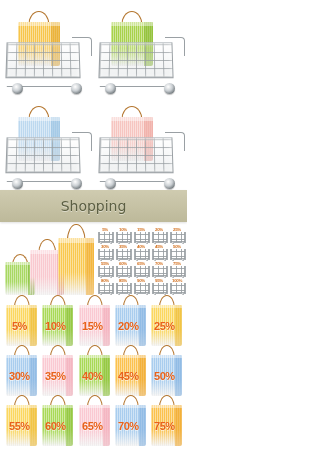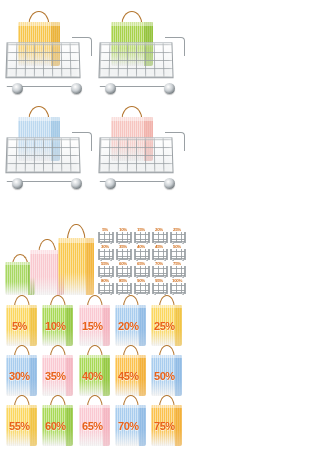--- a/index.html
+++ b/index.html
@@ -175,20 +175,23 @@
       </div>
       <div class="cart" style="left: 97px; top: 109px; width: 86px; height: 82px;">
         <div class="basket"></div>
         <div class="handlebar"></div>
         <div class="frame"></div>
         <div class="wheel left"></div>
         <div class="wheel right"></div>
       </div>
     </div>
 
+  <div class="banner" id="banner" style="top:190px;height:32px;">
+    <span class="title">Shopping</span>
+  </div>
 
   <div id="bag-cluster-layer">
       <div class="bag" style="left: 5px; top: 262px; width: 30px; height: 33px;">
         <div class="handle" style="width: 13.8px; height: 9.9px; top: -7.92px;"></div>
         <div class="body" style="background: repeating-linear-gradient(90deg, rgba(255, 255, 255, 0.45) 0px, rgba(255, 255, 255, 0.45) 1px, rgba(0, 0, 0, 0) 1px, rgba(0, 0, 0, 0) 2px), linear-gradient(rgb(168, 216, 98) 0%, rgb(168, 216, 98) 60%, rgba(0, 0, 0, 0.06) 100%);"></div>
         <div class="side" style="background: linear-gradient(rgb(132, 187, 60), rgb(132, 187, 60));"></div>
         <div class="top"></div>
       </div>
       <div class="bag" style="left: 30px; top: 250px; width: 34px; height: 45px;">
         <div class="handle" style="width: 15.64px; height: 13.5px; top: -10.8px;"></div>

